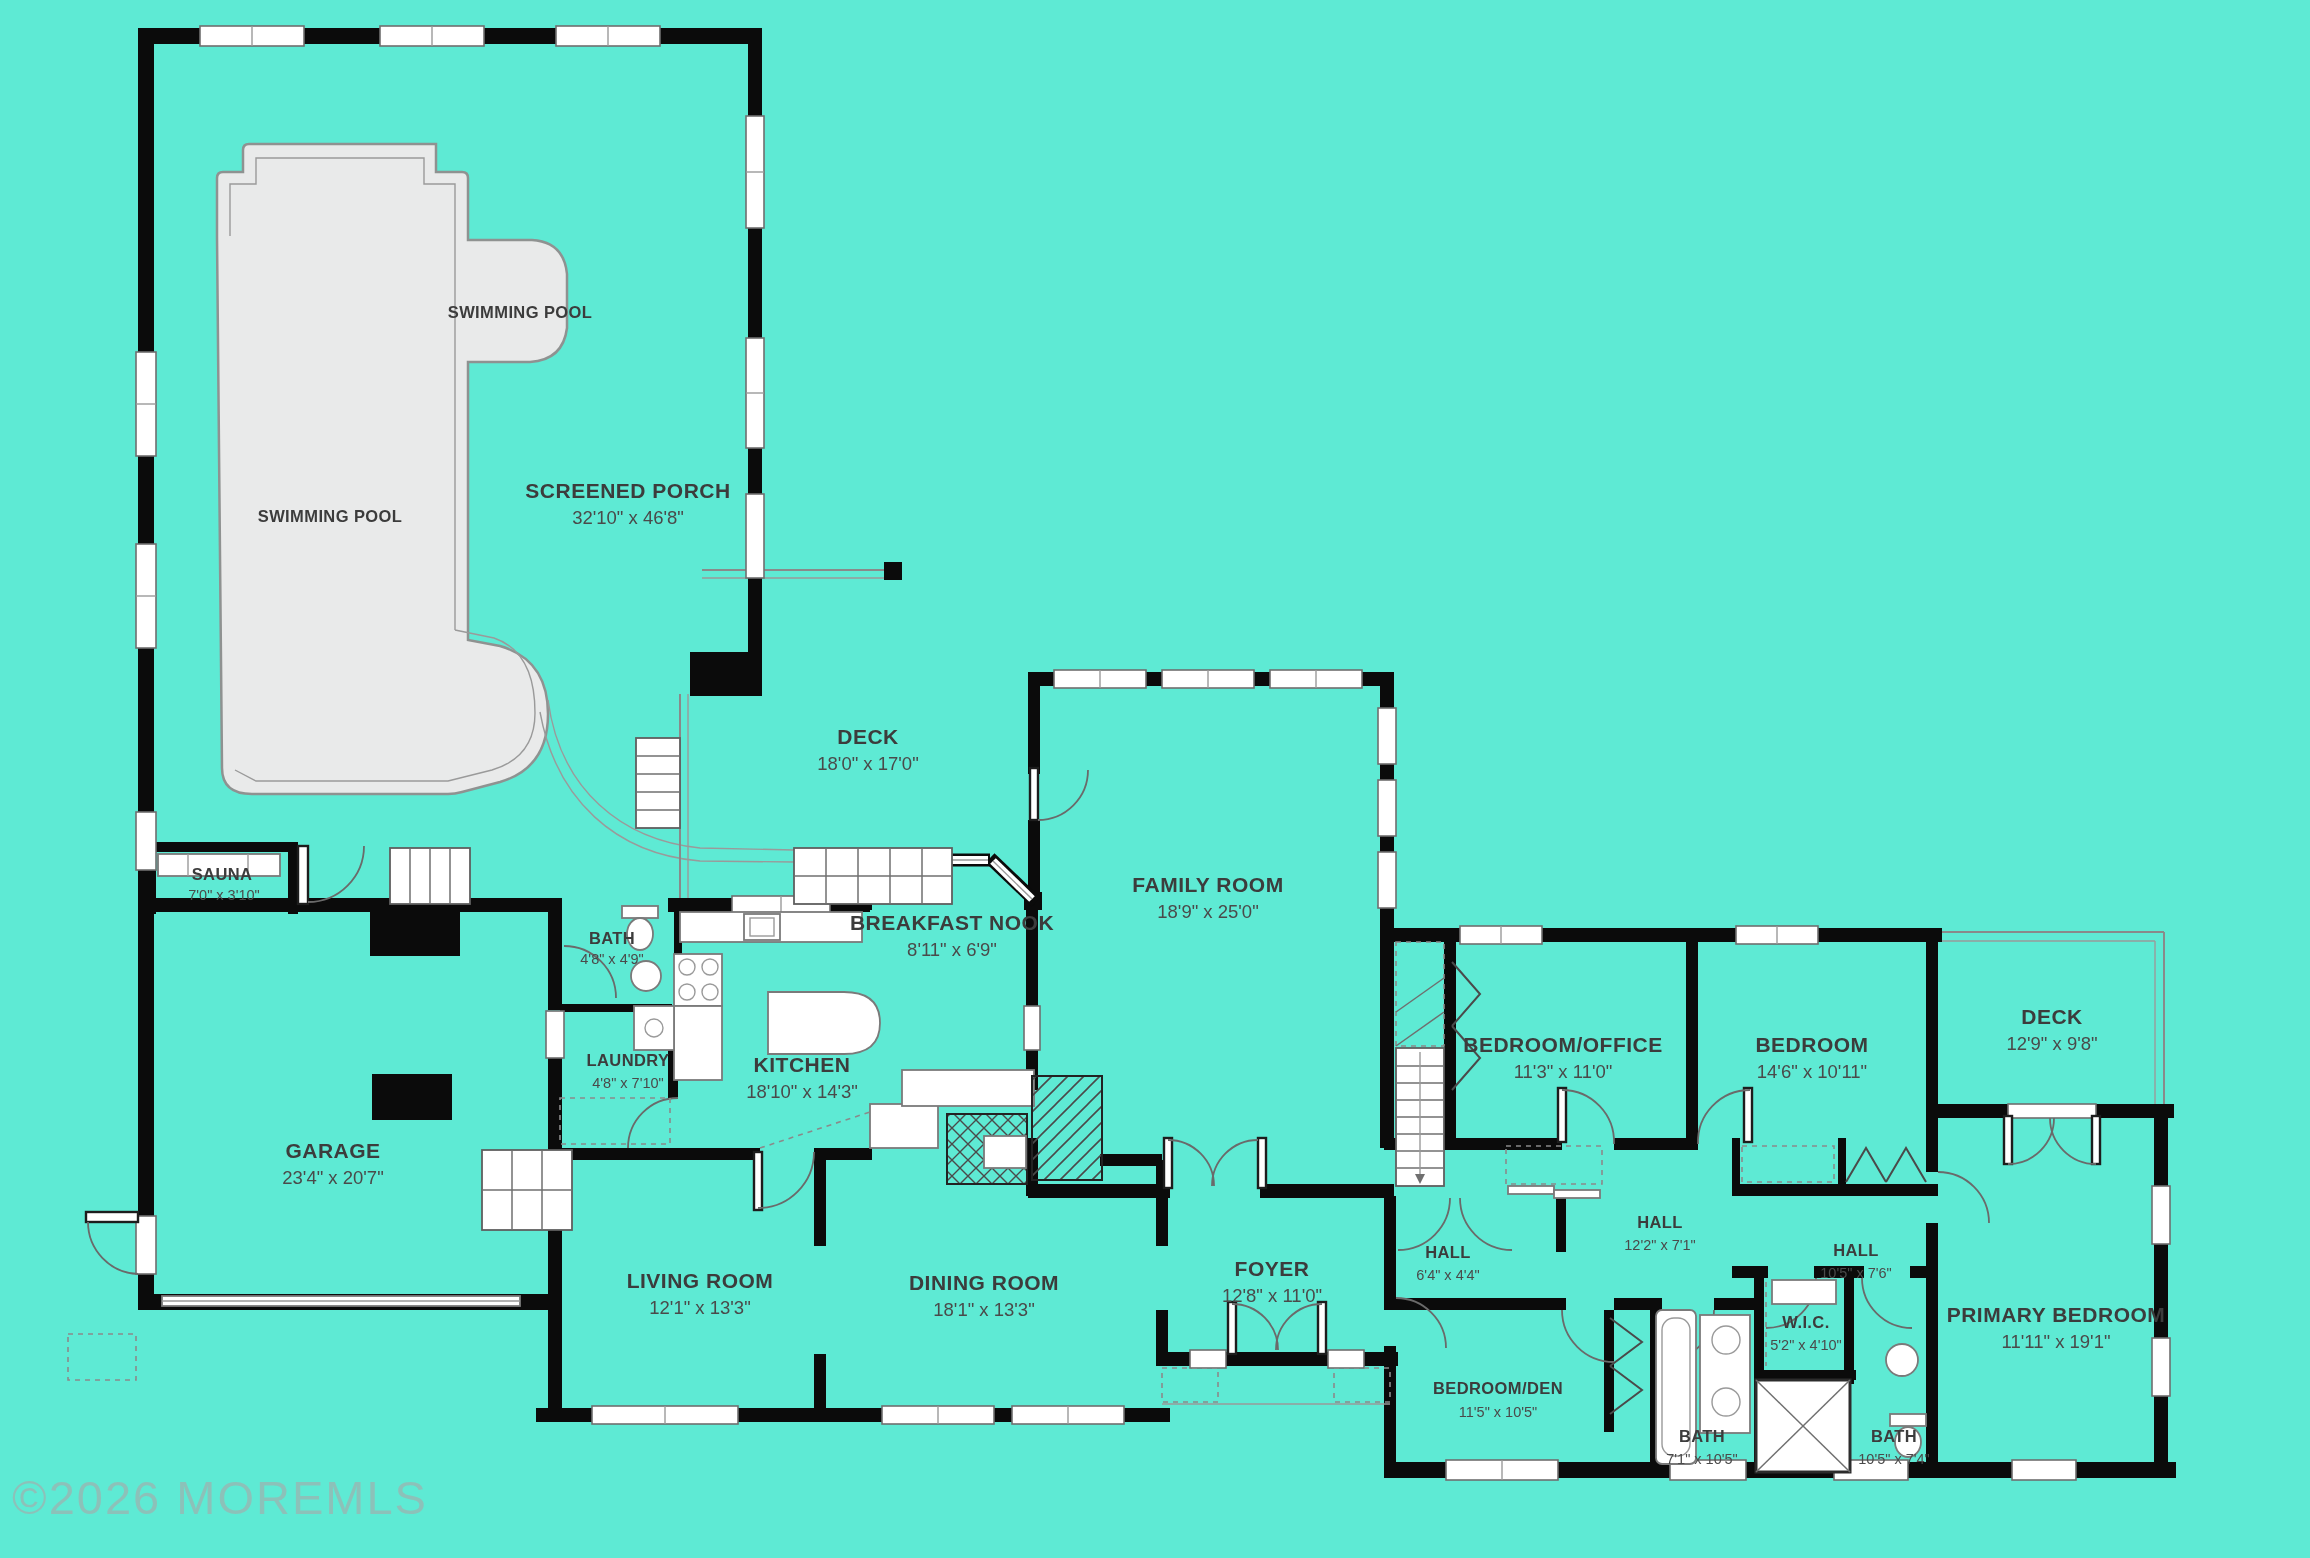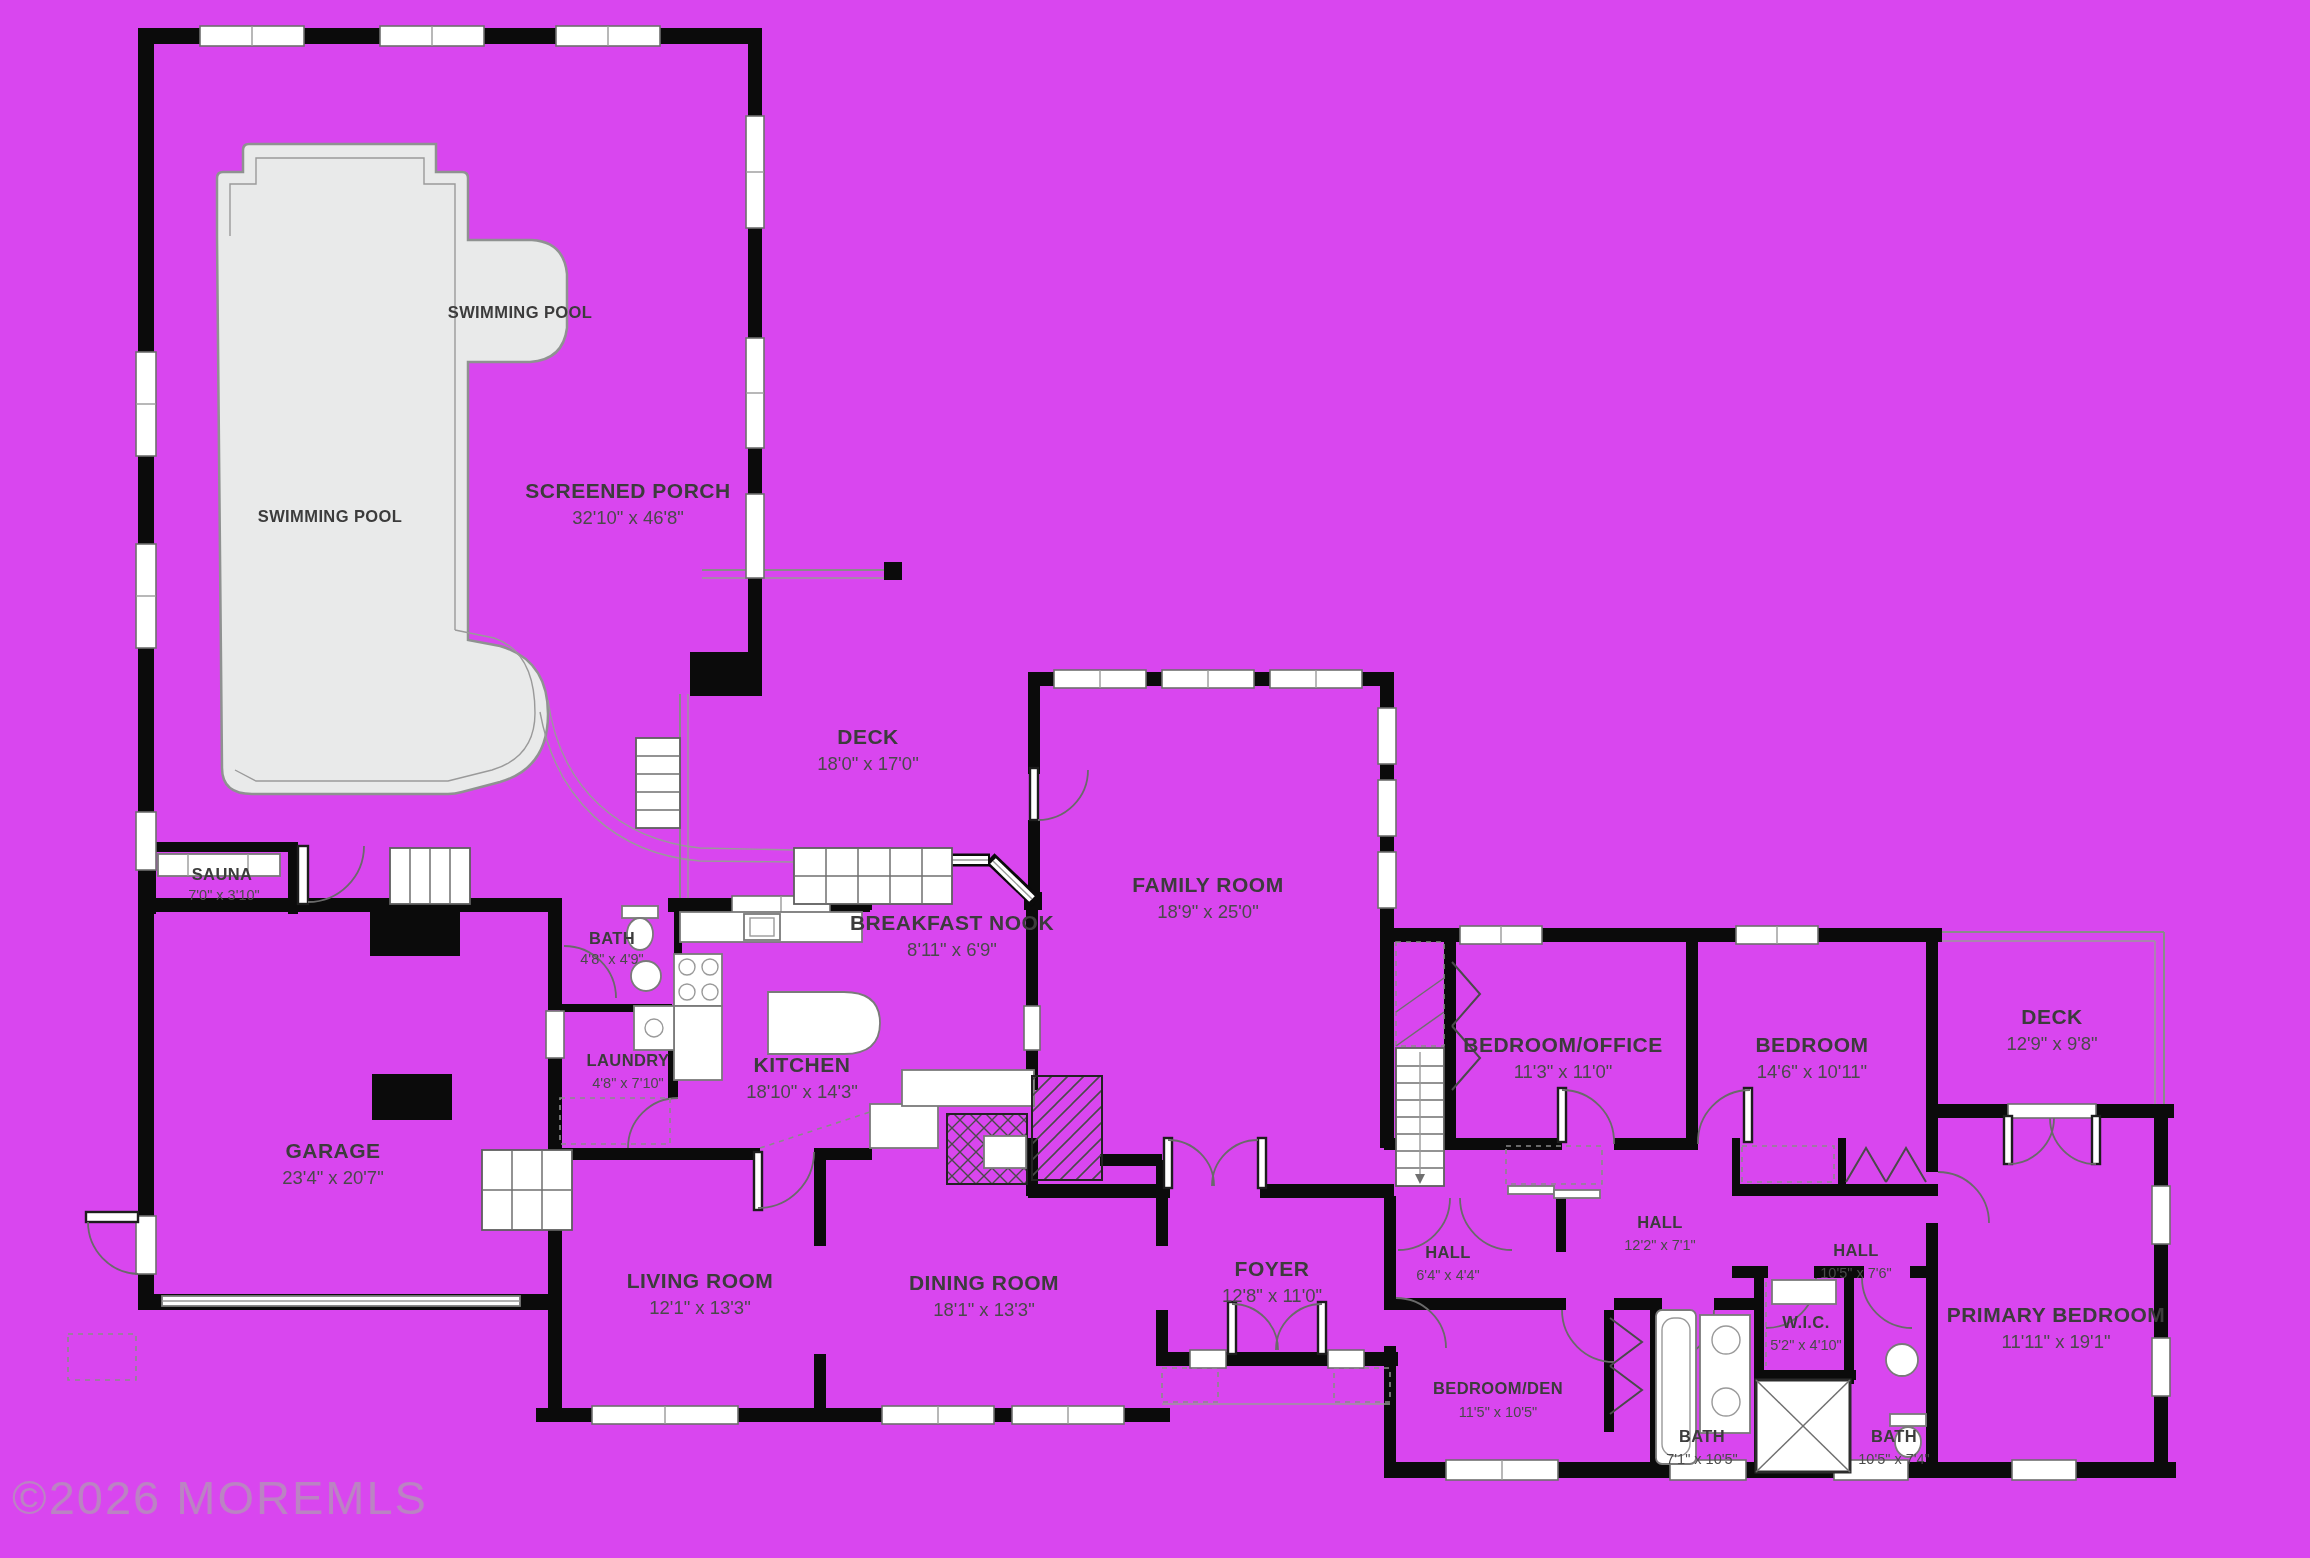--- a/index.html
+++ b/index.html
@@ -1,16 +1,16 @@
 <!DOCTYPE html>
 <html><head>
 <meta charset="utf-8">
 <style>
   html,body{margin:0;padding:0;background:#fff;}
-  .canvas{position:relative;width:2310px;height:1558px;background:#d946ef;overflow:hidden;
+  .canvas{position:relative;width:2310px;height:1558px;background:#5eead4;overflow:hidden;
           font-family:"Liberation Sans", sans-serif;}
   svg{position:absolute;left:0;top:0;}
   .w{fill:#0b0b0b;stroke:none;}
   .t{fill:none;stroke:#8a8a8a;stroke-width:2;}
   .t1{fill:none;stroke:#9a9a9a;stroke-width:1.4;}
   .pool{fill:#e9eaea;stroke:#8f9291;stroke-width:2.5;}
   .wn{fill:#ffffff;stroke:#6f6f6f;stroke-width:1.6;}
   .door{fill:none;stroke:#6a6a6a;stroke-width:1.8;}
   .slab{fill:#ffffff;stroke:#1d1d1d;stroke-width:2.4;}
   .fx{fill:#ffffff;stroke:#7a7a7a;stroke-width:1.8;}

